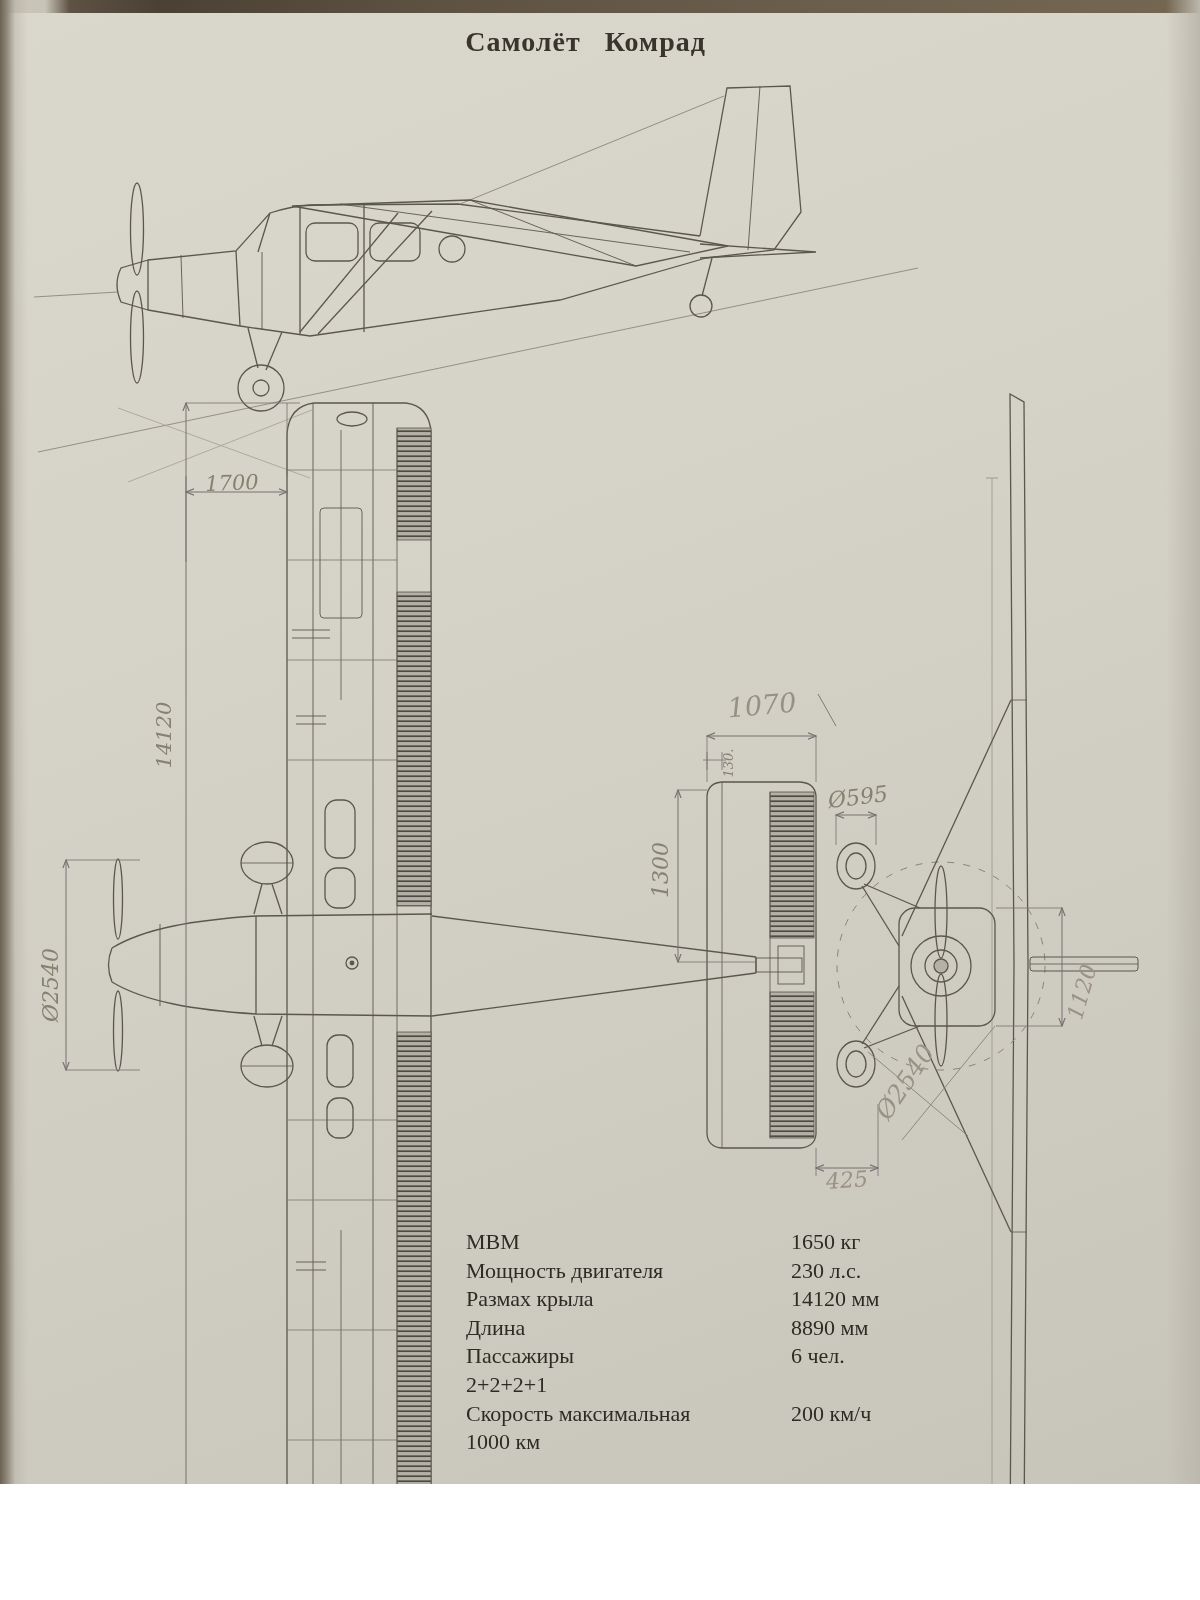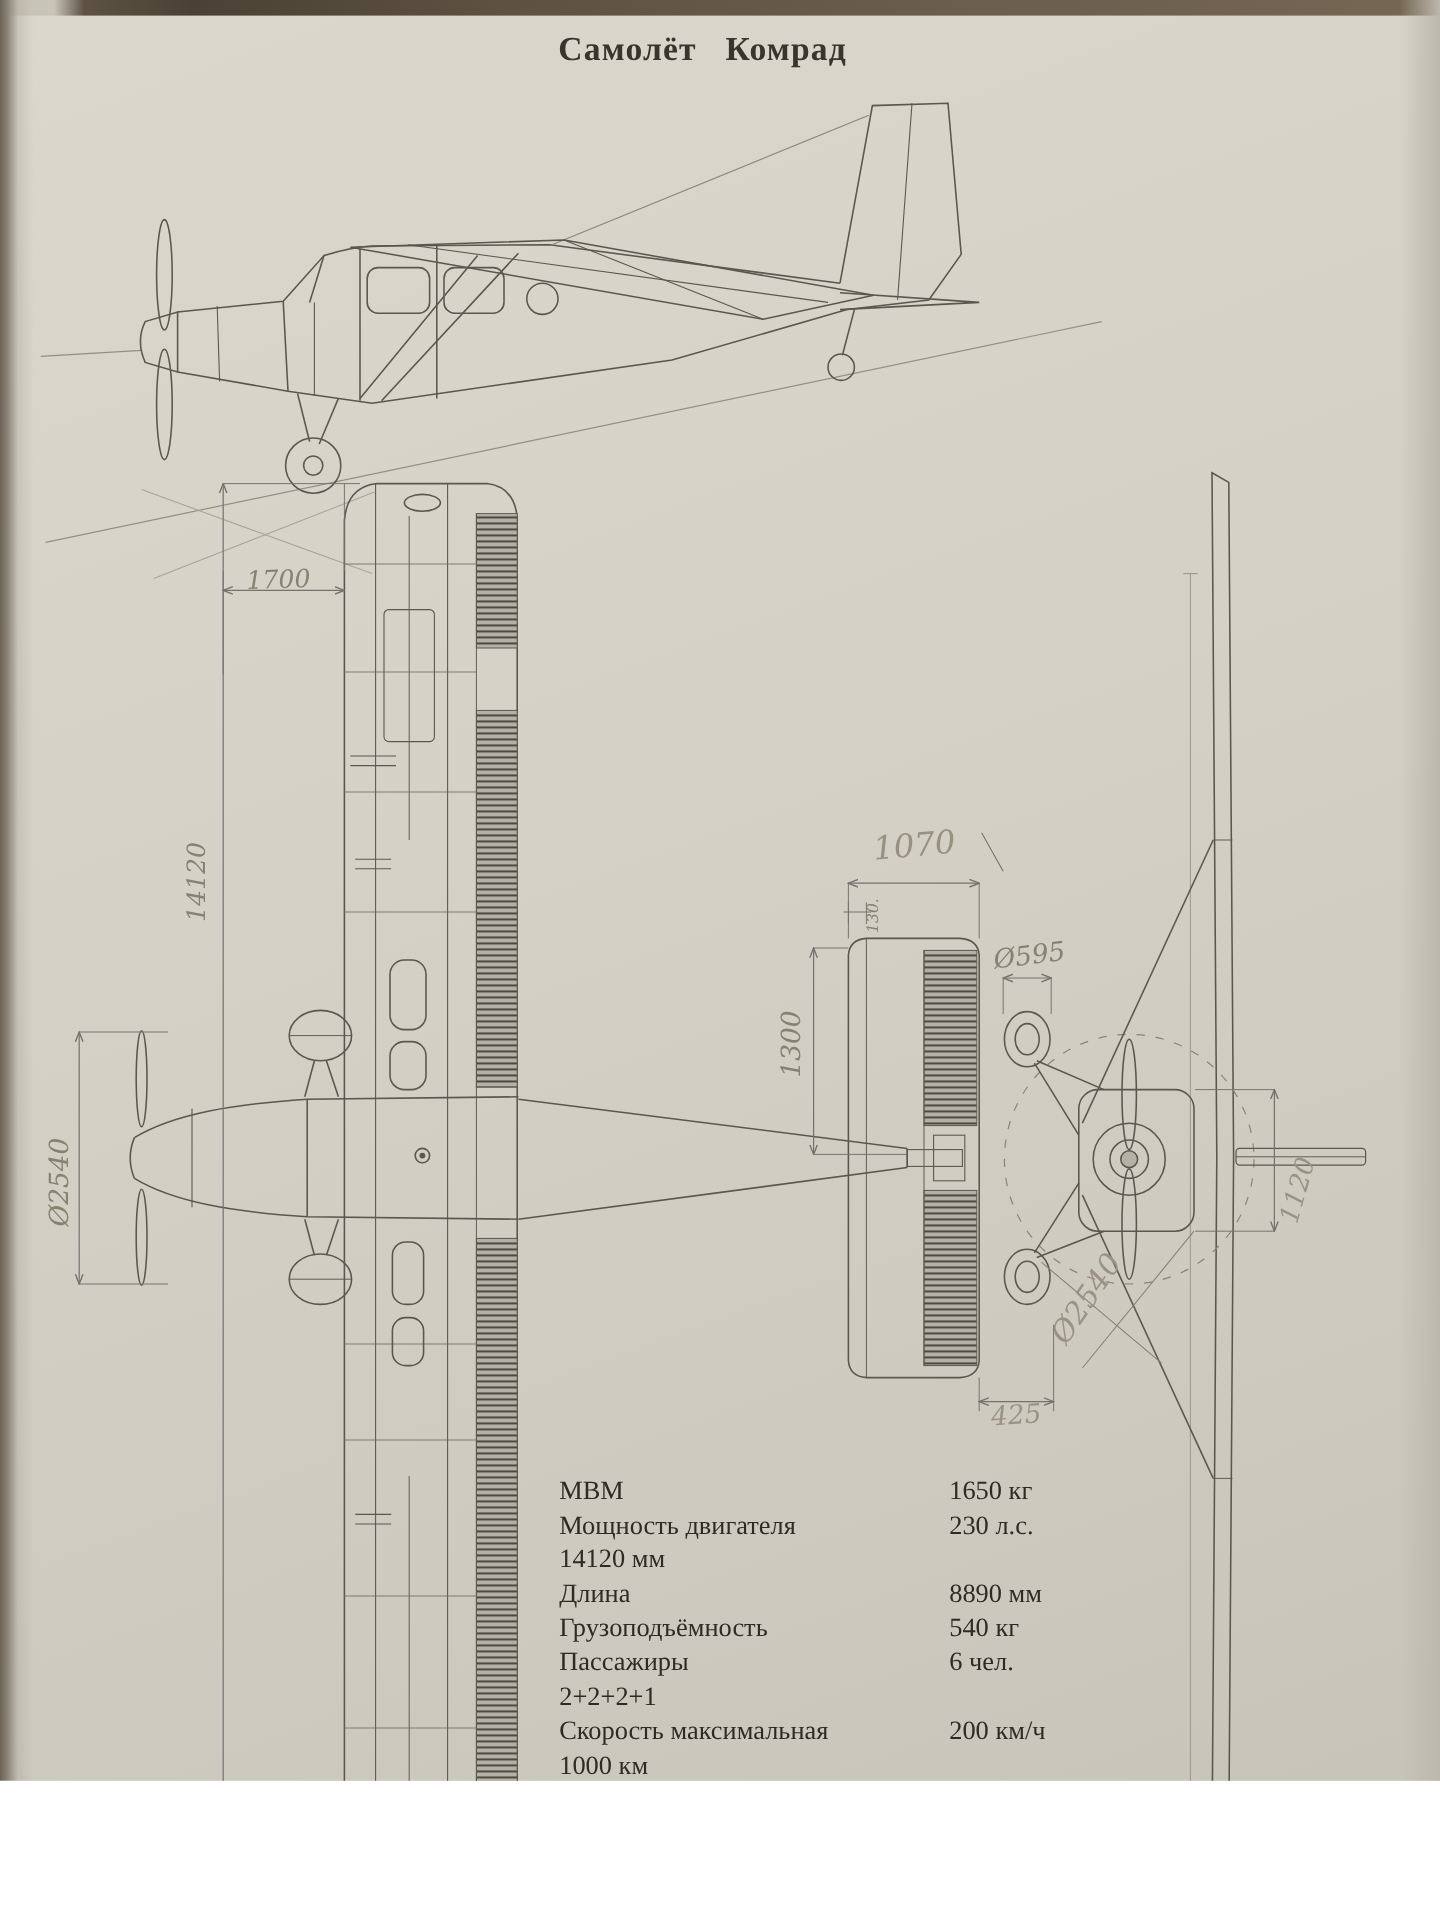--- a/index.html
+++ b/index.html
@@ -252,29 +252,26 @@
   <div class="specs">
     <div class="spec-row">
       <span class="spec-label">МВМ</span>
       <span class="spec-value">1650 кг</span>
     </div>
     <div class="spec-row">
       <span class="spec-label">Мощность двигателя</span>
       <span class="spec-value">230 л.с.</span>
     </div>
     <div class="spec-row">
+      <span class="spec-label">Размах крыла</span>
       <span class="spec-value">14120 мм</span>
     </div>
     <div class="spec-row">
       <span class="spec-label">Длина</span>
       <span class="spec-value">8890 мм</span>
-    </div>
-    <div class="spec-row">
-      <span class="spec-label">Грузоподъёмность</span>
-      <span class="spec-value">540 кг</span>
     </div>
     <div class="spec-row">
       <span class="spec-label">Пассажиры</span>
       <span class="spec-value">6 чел.</span>
     </div>
     <div class="spec-row">
       <span class="spec-value">2+2+2+1</span>
     </div>
     <div class="spec-row">
       <span class="spec-label">Скорость максимальная</span>

